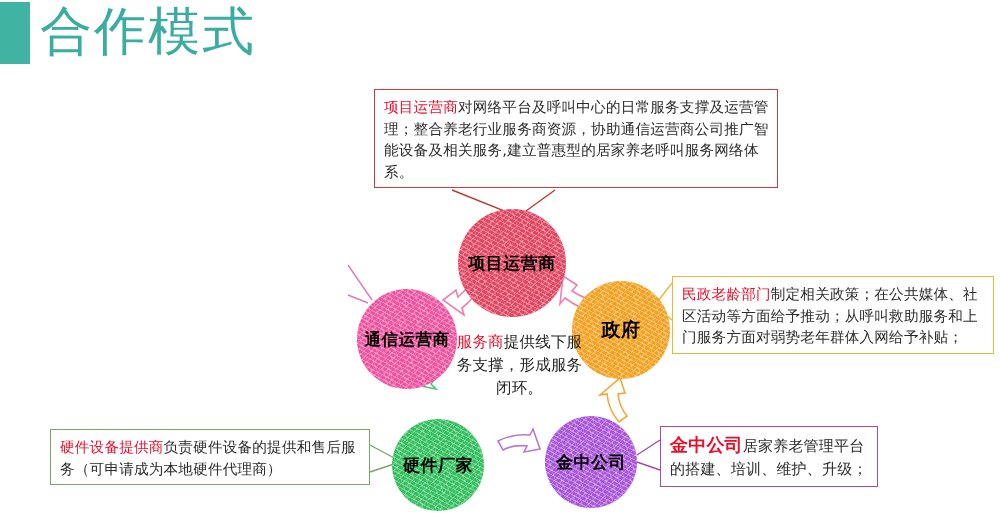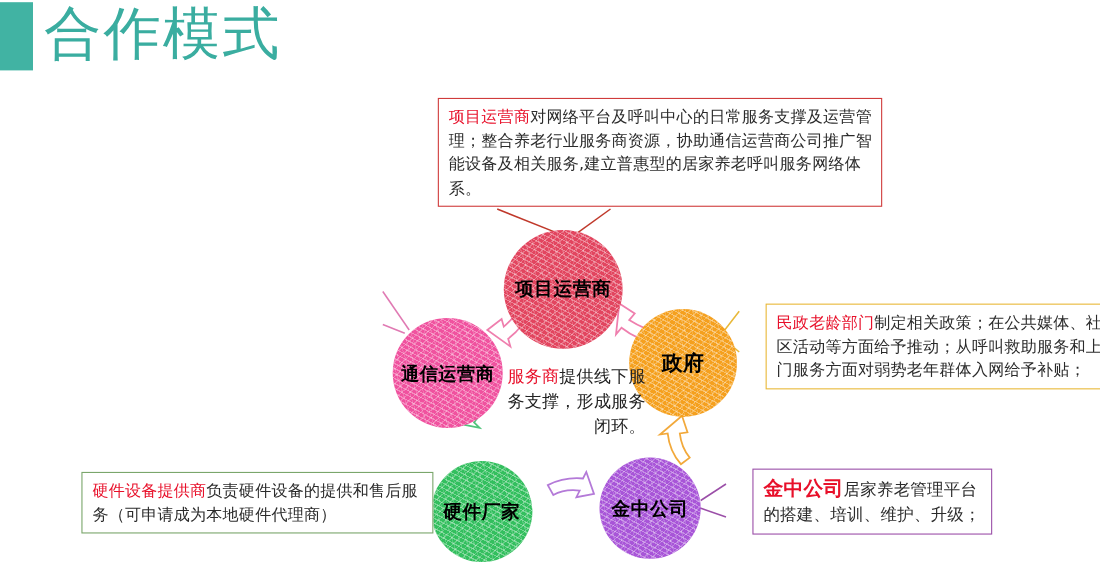--- a/index.html
+++ b/index.html
@@ -27,21 +27,20 @@
   #vec{position:absolute;left:0;top:0;width:1000px;height:513px;}
 
   
   .callout{
     position:absolute;box-sizing:border-box;
     background:#ffffff;border:1.4px solid #999;
     padding:6px 8px 5px 9px;
     font-size:14.6px;line-height:21.5px;
     color:#2b2b2b;letter-spacing:.2px;
     z-index:6;
-    margin-left:24px;
   }
   .callout .hl{color:#e8102a;}
   .c-top{left:374px;top:89px;width:404px;border-color:#d03b3b;}
   .c-left{left:18px;top:211px;width:330px;border-color:#e07ab3;}
   .c-right{left:672px;top:276px;width:322px;border-color:#e8b838;}
   .c-botleft{left:50px;top:429px;width:320px;border-color:#7aa66b;}
   .c-botright{left:660px;top:426px;width:218px;border-color:#9b4fa8;
                font-size:15px;line-height:23px;}
   .c-botright .hl{font-size:18px;font-weight:700;}
 
@@ -72,21 +71,21 @@
       repeating-linear-gradient(28deg, rgba(255,255,255,.34) 0 1px, rgba(255,255,255,0) 1px 4px),
       repeating-linear-gradient(-42deg, rgba(255,255,255,.25) 0 1px, rgba(255,255,255,0) 1px 5px),
       repeating-linear-gradient(72deg, rgba(255,255,255,.18) 0 1px, rgba(255,255,255,0) 1px 6px);
     z-index:1;pointer-events:none;
   }
 
   
   .center-text{
     position:absolute;left:452px;top:331px;width:135px;
     font-size:15.5px;line-height:23px;color:#222;
-    text-align:right;z-index:5;letter-spacing:.2px;
+    text-align:center;z-index:5;letter-spacing:.2px;
   }
   .center-text .hl{color:#e8102a;}
 </style>
 </head>
 <body>
 
 <div id="slide">
 
   <div class="title-bar"></div>
   <div class="title-text">合作模式</div>

